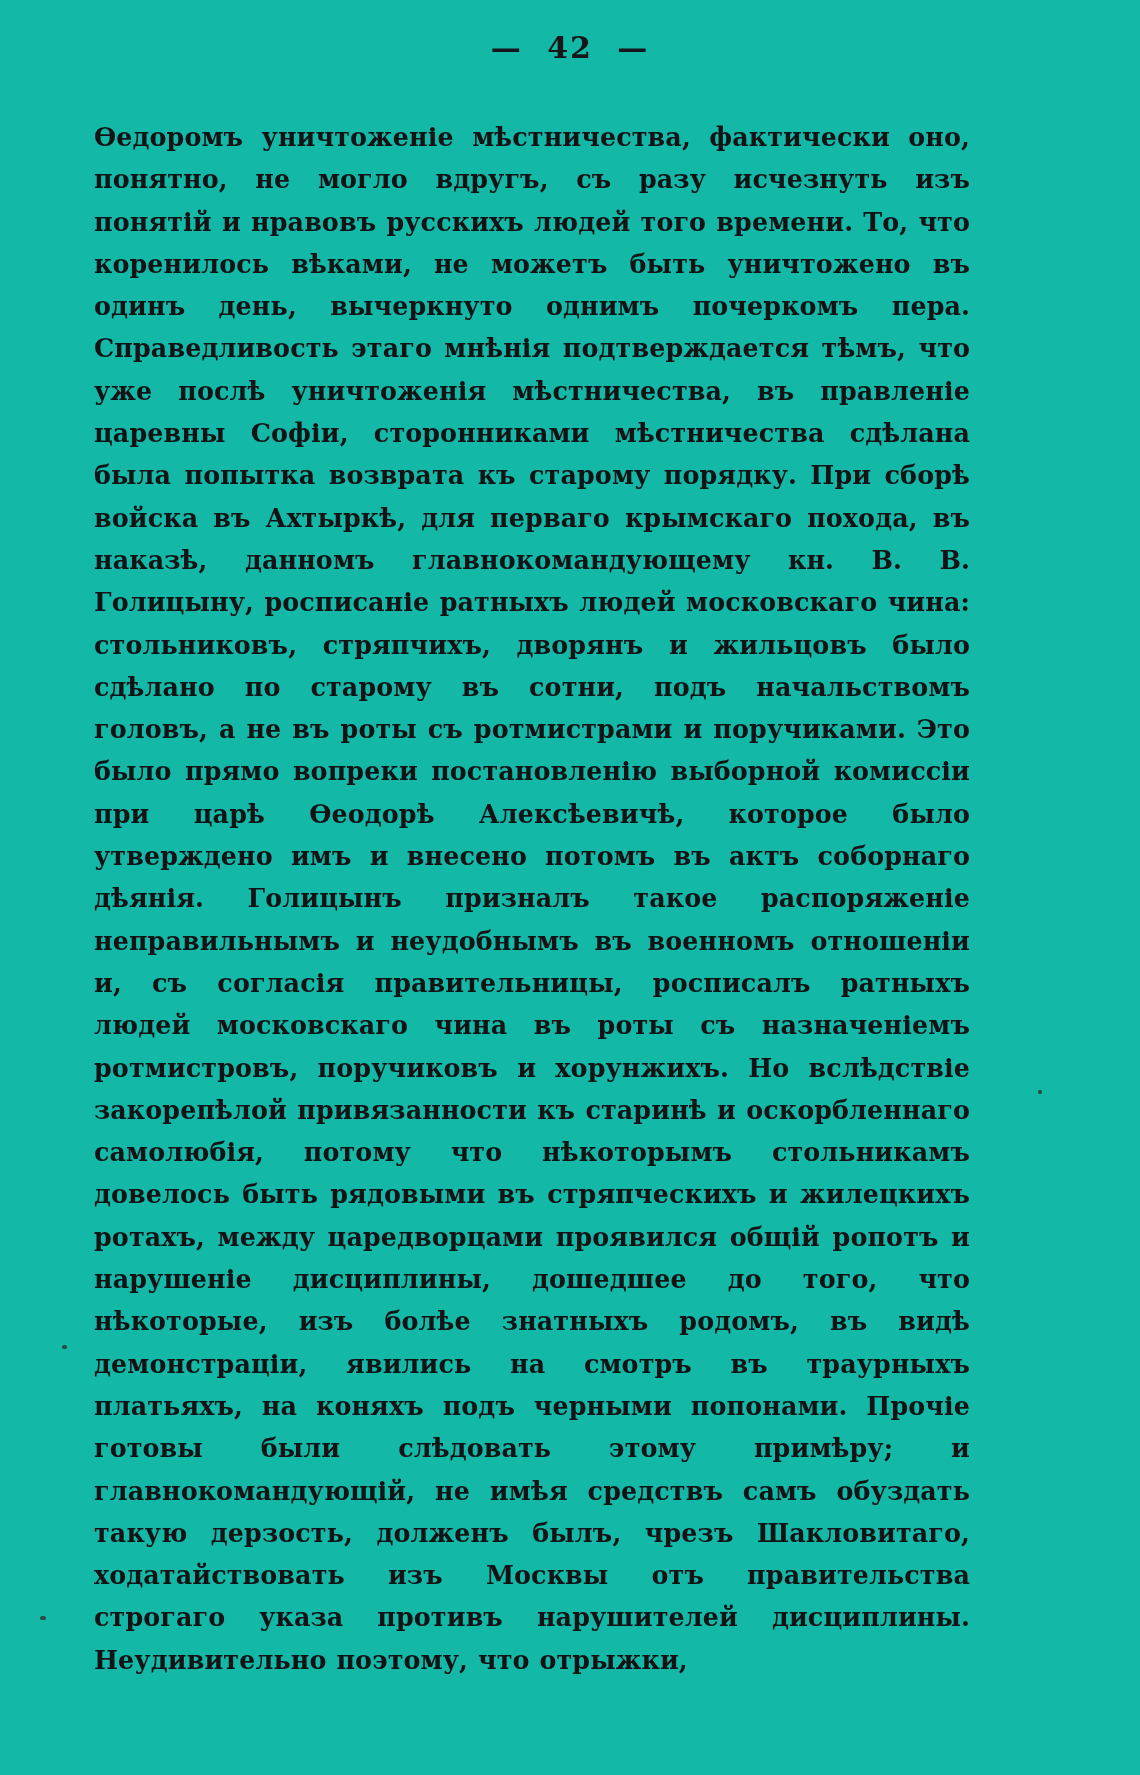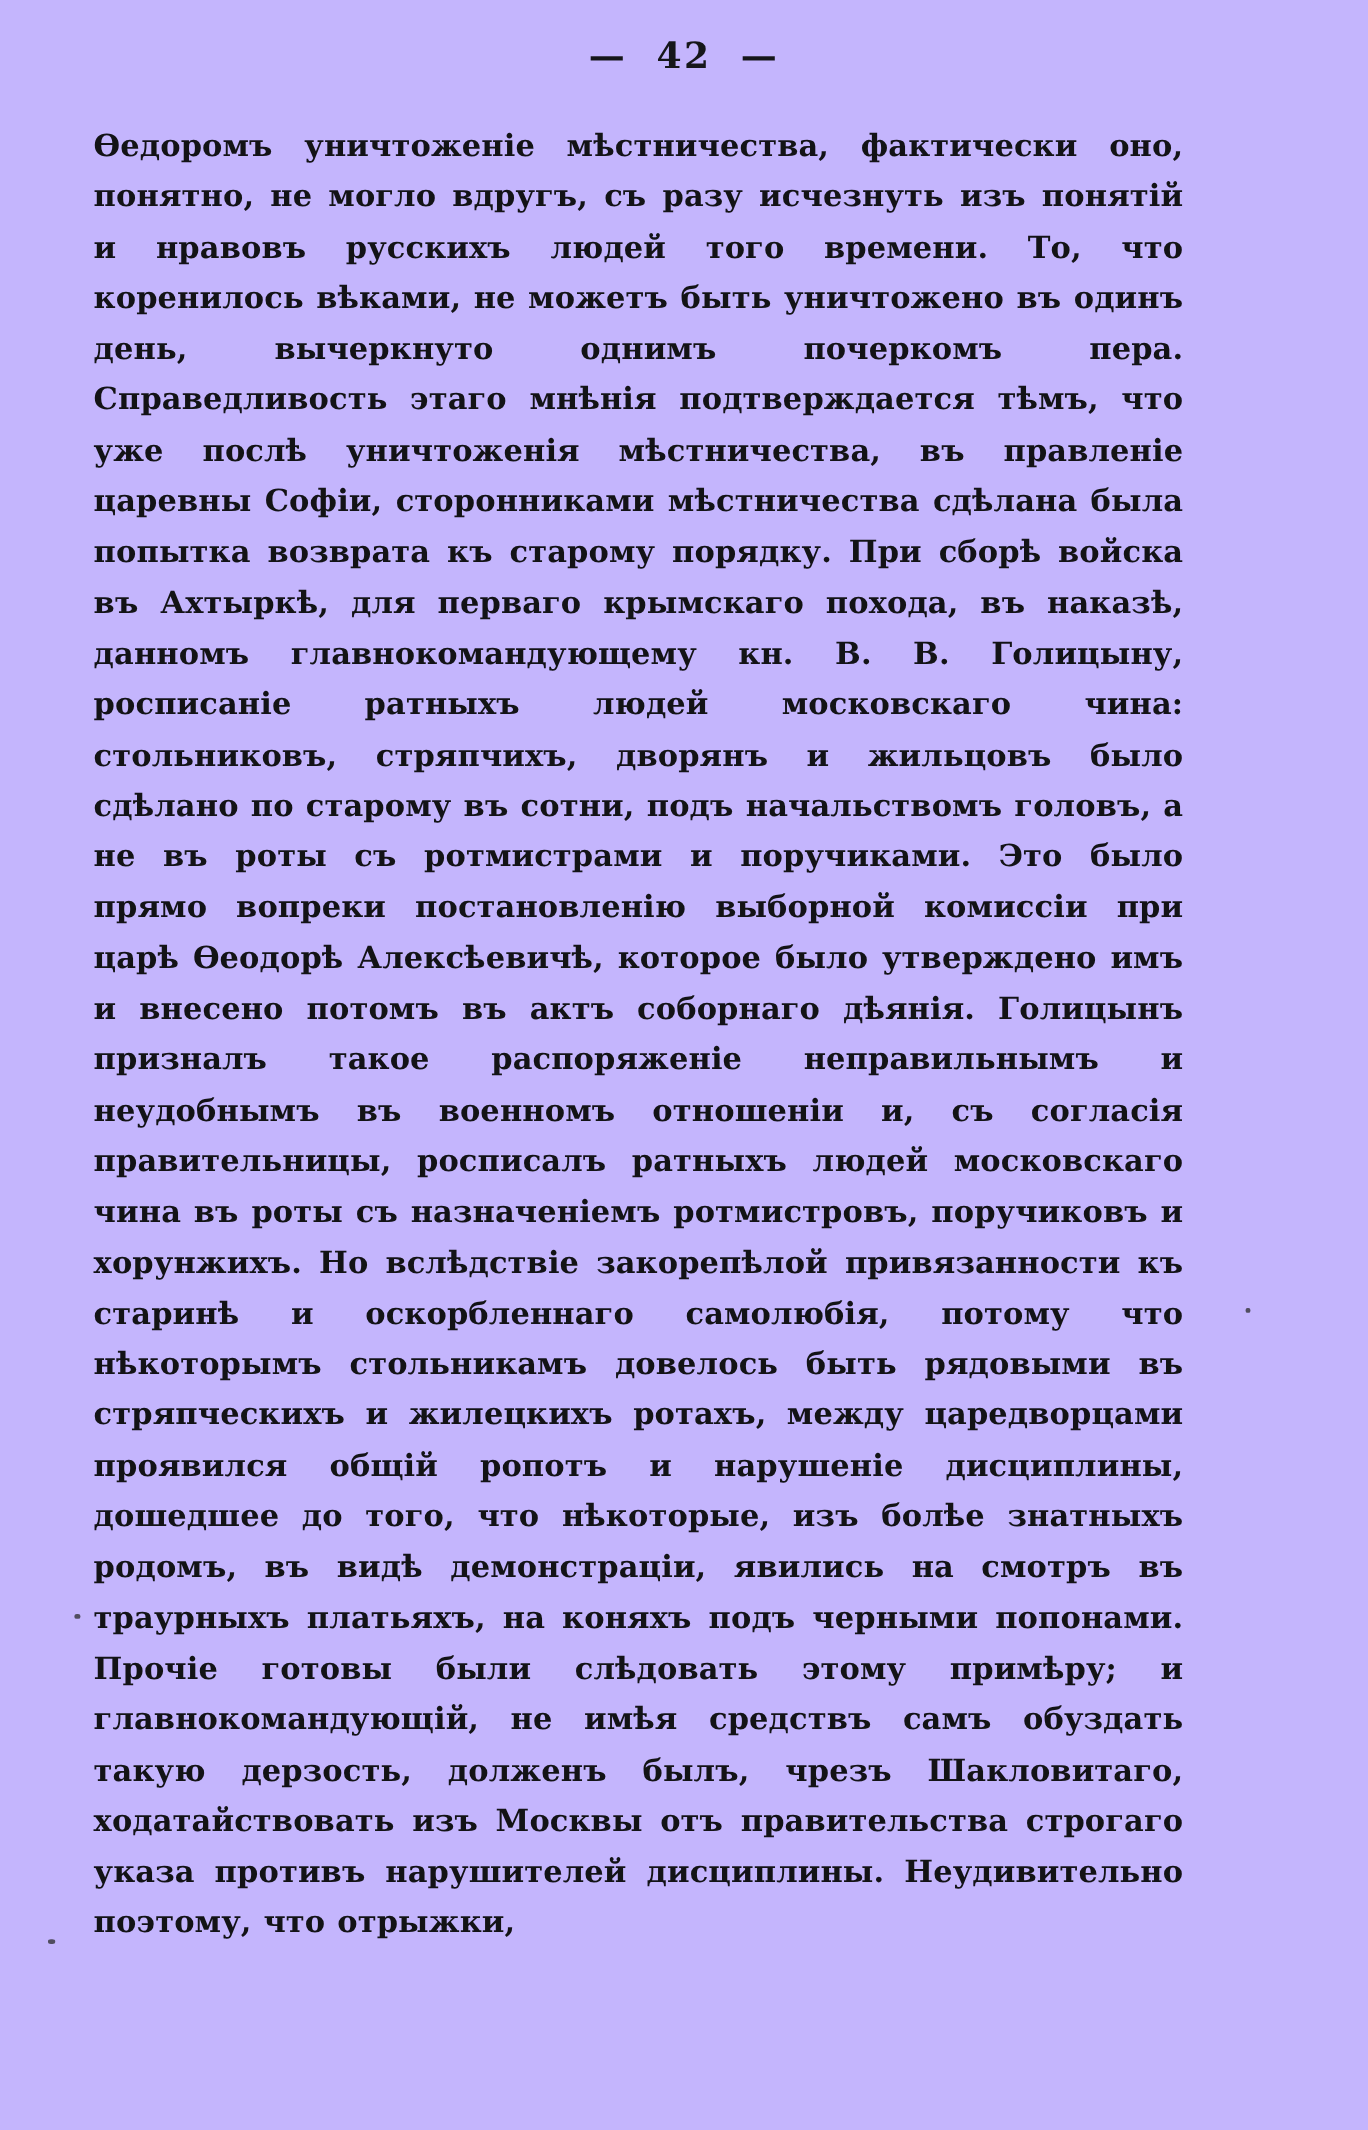--- a/index.html
+++ b/index.html
@@ -4,21 +4,21 @@
 <style>
   html, body {
     margin: 0;
     padding: 0;
     background: #ffffff;
   }
   .page {
     position: relative;
     width: 1140px;
     height: 1775px;
-    background: #c4b5fd;
+    background: #14b8a6;
     overflow: hidden;
     font-family: "DejaVu Serif", serif;
   }
   .page-header {
     position: absolute;
     top: 30px;
     left: 0;
     width: 1140px;
     text-align: center;
     font-family: "DejaVu Serif", serif;
@@ -44,21 +44,21 @@
     font-size: 25.4px;
     line-height: 42.3px;
     color: #131316;
     text-align: justify;
     text-justify: inter-word;
     font-weight: 600;
     letter-spacing: 0.1px;
     word-spacing: 1px;
   }
   .body-text p {
-    margin: 0;
+    margin: 16px;
     text-indent: 0;
   }
   
   .speck {
     position: absolute;
     background: #2b2b2b;
     border-radius: 40%;
     opacity: 0.75;
   }
 </style>

